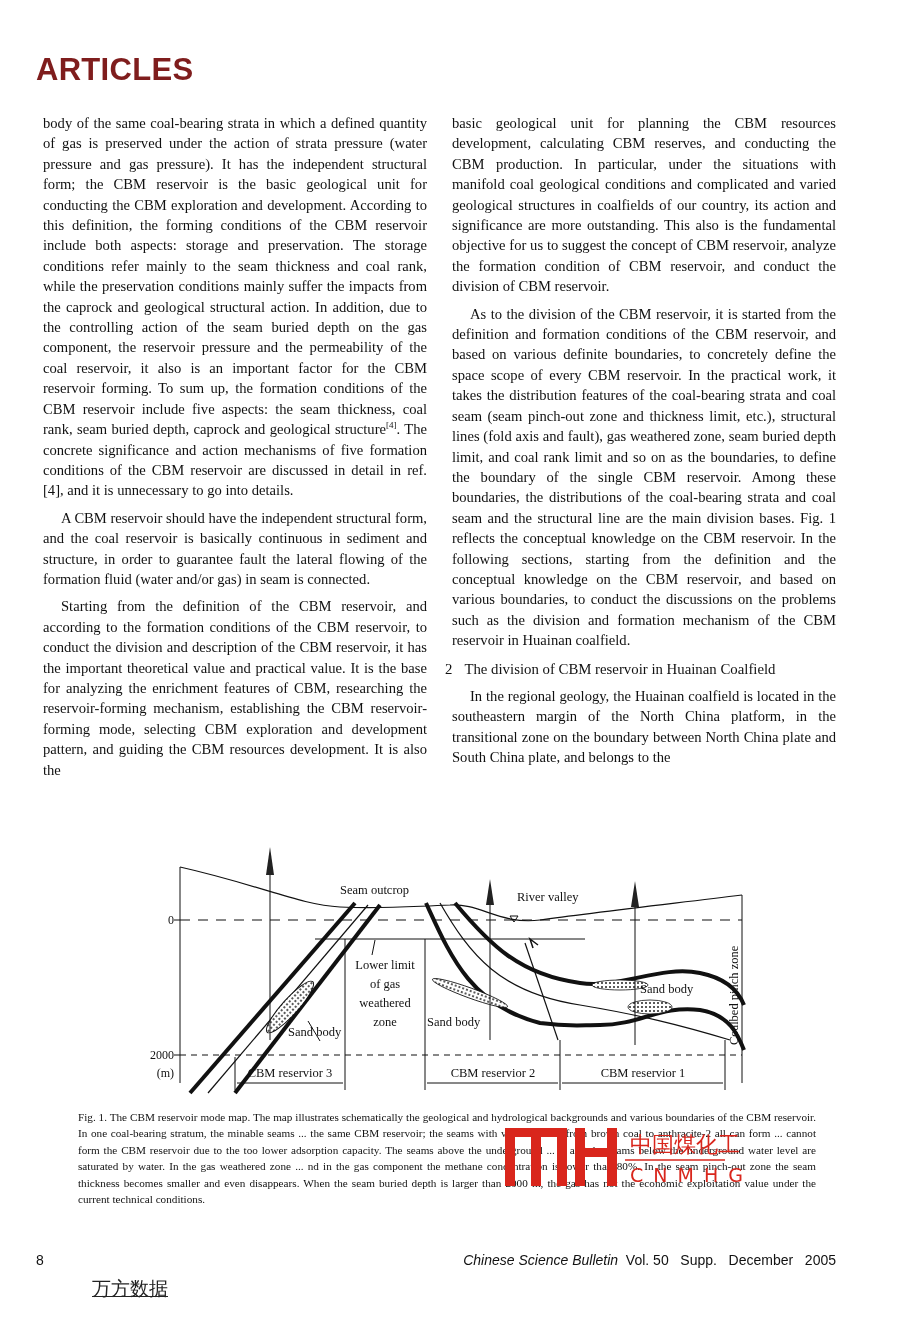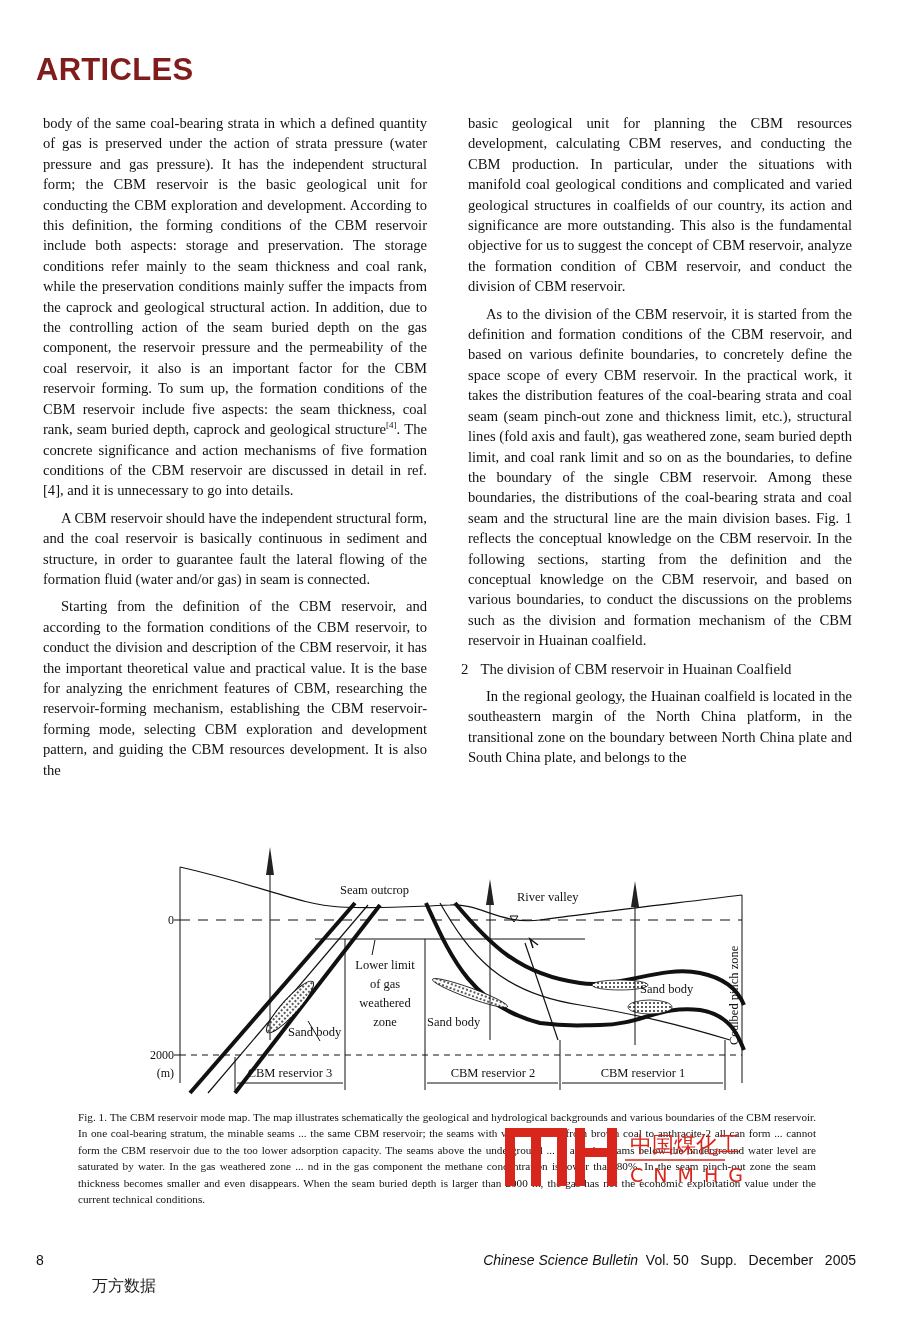--- a/index.html
+++ b/index.html
@@ -1,33 +1,33 @@
 <!DOCTYPE html>
 <html><head>
 <meta charset="utf-8">
 <style>
   html, body { margin:0; padding:0; background:#ffffff; }
   body { width:904px; height:1320px; position:relative; overflow:hidden; color:#111; font-family:"Liberation Serif", serif; }
   .section-label { position:absolute; left:36px; top:52px; font-family:"Liberation Sans", sans-serif; font-weight:bold; font-size:31px; letter-spacing:0.3px; color:#7f1d1d; }
   .col { position:absolute; top:106px; width:398px; font-size:14.6px; line-height:20.4px; text-align:justify; }
   .col.left { left:36px; }
-  .col.right { left:461px; }
+  .col.right { left:445px; }
   .col p { margin:7px; }
   .col p.indent { text-indent:18px; }
   .col sup { font-size:9px; line-height:0; vertical-align:super; }
   .heading { font-weight:normal; margin:8px 0 4px 0; font-size:14.8px; text-align:left; }
   .heading .num { margin-right:12px; }
   .figure { position:absolute; left:140px; top:845px; width:620px; height:250px; }
   .caption { position:absolute; left:78px; top:1109px; width:738px; font-size:11.2px; line-height:16.4px; text-align:justify; }
   .caption p { margin:0; }
   .watermark { position:absolute; left:505px; top:1124px; width:300px; height:64px; }
   .footer-page { position:absolute; left:36px; top:1252px; font-family:"Liberation Sans", sans-serif; font-size:14px; }
-  .footer-journal { position:absolute; right:48px; top:1252px; font-family:"Liberation Sans", sans-serif; font-size:14px; white-space:pre; }
+  .footer-journal { position:absolute; right:68px; top:1252px; font-family:"Liberation Sans", sans-serif; font-size:14px; white-space:pre; }
   .footer-journal i { font-style:italic; }
-  .footer-db { position:absolute; left:92px; top:1276px; font-family:"DejaVu Sans", sans-serif; font-size:16px; color:#222; }
+  .footer-db { position:absolute; left:92px; top:1276px; font-family:"DejaVu Sans", sans-serif; font-size:19px; color:#222;text-decoration:underline; }
   .fig-text { font-family:"Liberation Serif", serif; fill:#111; }
 </style>
 </head>
 <body>
 
 <div class="section-label">ARTICLES</div>
 
 <div class="col left">
   <p><span>body of the same coal-bearing strata in which a defined quantity of gas is preserved under the action of strata pressure (water pressure and gas pressure). It has the independent structural form; the CBM reservoir is the basic geological unit for conducting the CBM exploration and development. According to this definition, the forming conditions of the CBM reservoir include both aspects: storage and preservation. The storage conditions refer mainly to the seam thickness and coal rank, while the preservation conditions mainly suffer the impacts from the caprock and geological structural action. In addition, due to the controlling action of the seam buried depth on the gas component, the reservoir pressure and the permeability of the coal reservoir, it also is an important factor for the CBM reservoir forming. To sum up, the formation conditions of the CBM reservoir include five aspects: the seam thickness, coal rank, seam buried depth, caprock and geological structure</span><sup>[4]</sup><span>. The concrete significance and action mechanisms of five formation conditions of the CBM reservoir are discussed in detail in ref. [4], and it is unnecessary to go into details.</span></p>
   <p class="indent">A CBM reservoir should have the independent structural form, and the coal reservoir is basically continuous in sediment and structure, in order to guarantee fault the lateral flowing of the formation fluid (water and/or gas) in seam is connected.</p>

